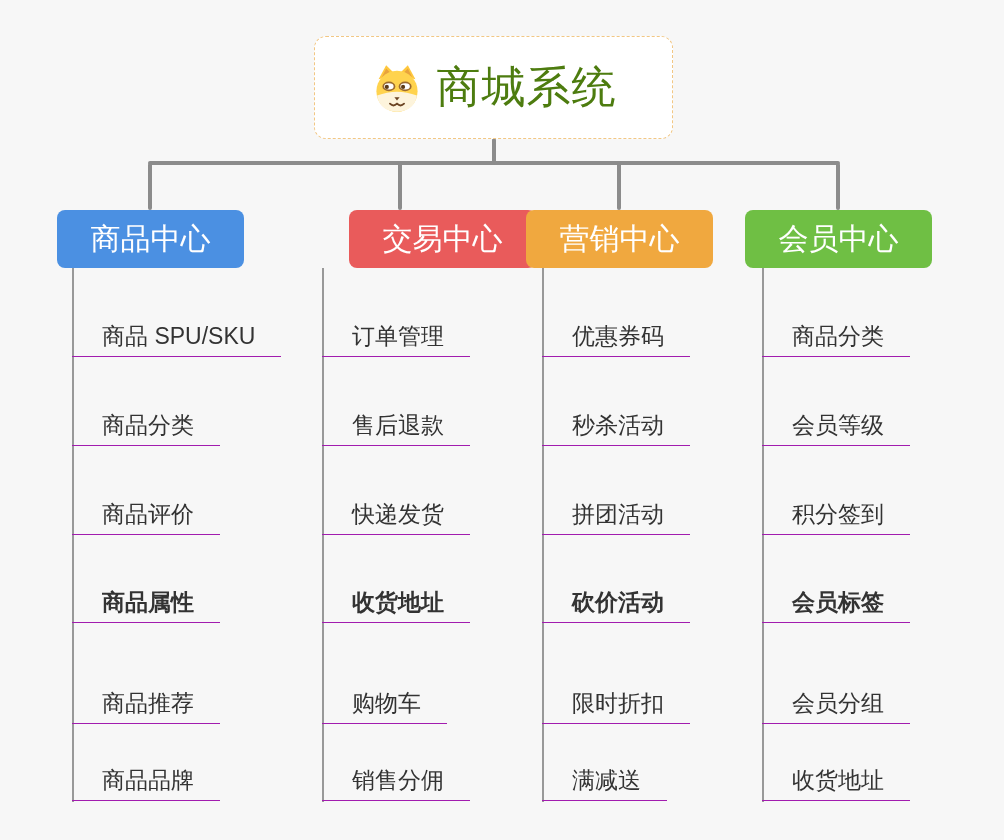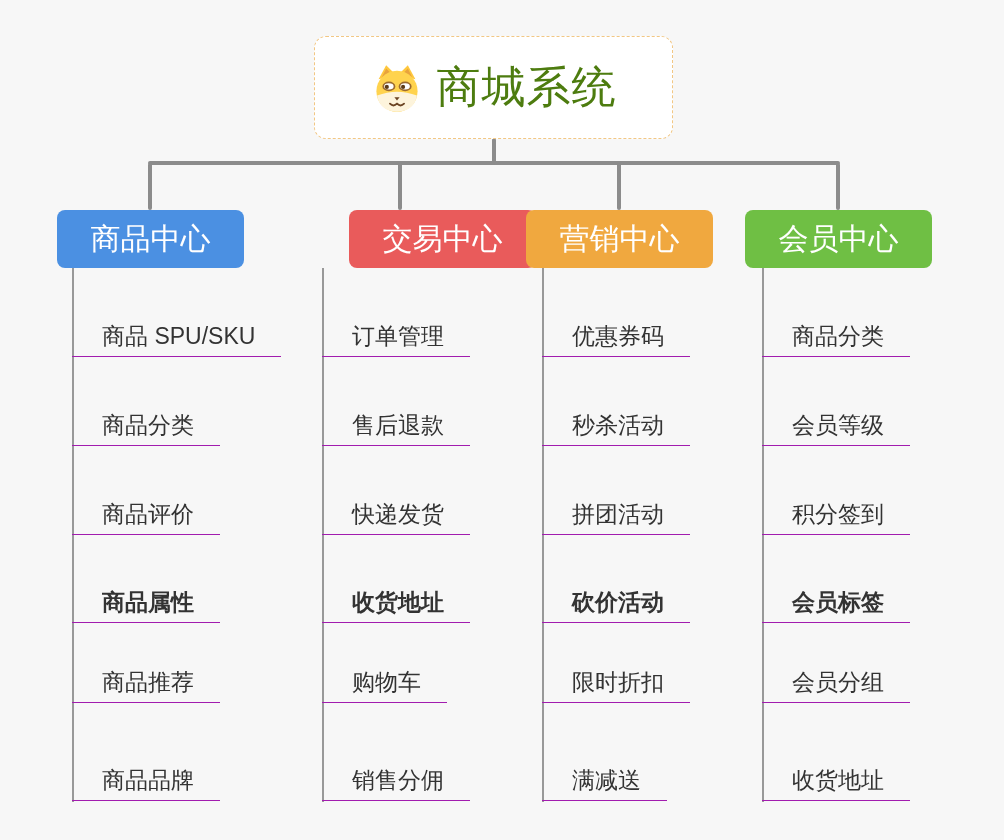--- a/index.html
+++ b/index.html
@@ -70,21 +70,21 @@
     white-space:nowrap;
   }
   .leaf.c0{left:72px;}
   .leaf.c1{left:322px;}
   .leaf.c2{left:542px;}
   .leaf.c3{left:762px;}
   .leaf.r0{top:322px;}
   .leaf.r1{top:411px;}
   .leaf.r2{top:500px;}
   .leaf.r3{top:588px;font-weight:bold;}
-  .leaf.r4{top:668px;}
+  .leaf.r4{top:689px;}
   .leaf.r5{top:766px;}
 </style>
 </head>
 <body>
 
 <div class="canvas">
 
   <div class="conn riser"></div>
   <div class="conn hbar"></div>
   <div class="conn drop d0"></div>

